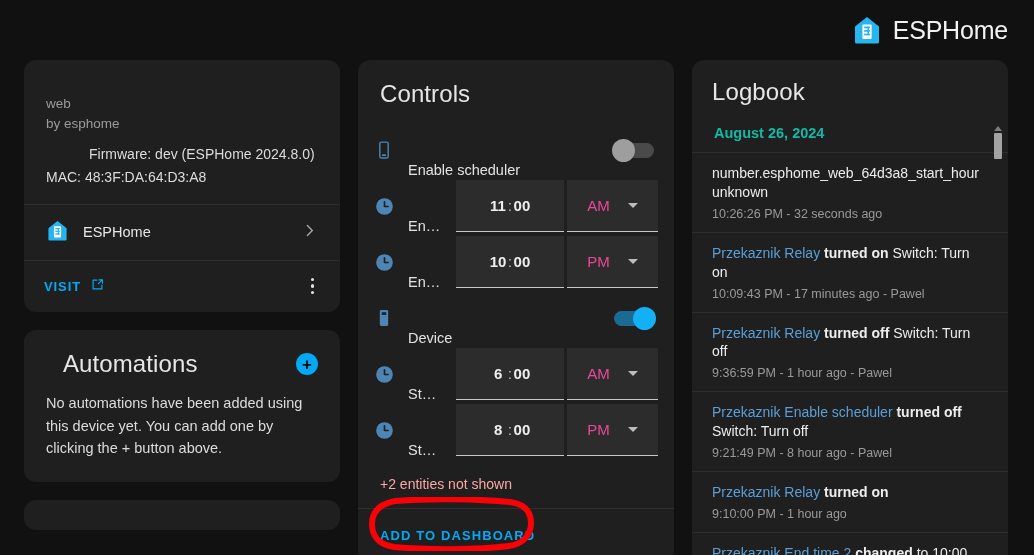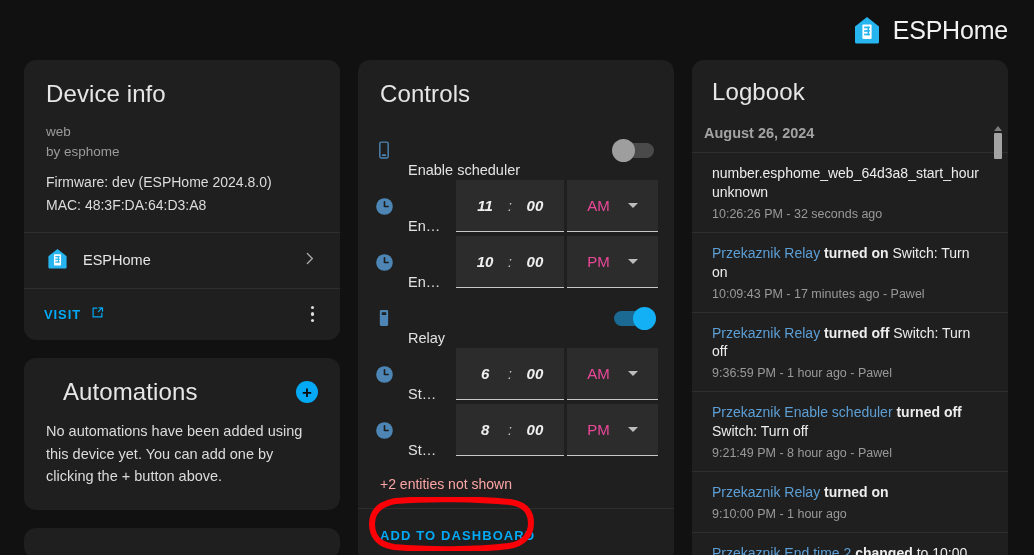--- a/index.html
+++ b/index.html
@@ -65,21 +65,21 @@
     font-size: 13.5px;
     color: #9b9b9b;
     line-height: 1.45;
   }
   .info-line {
     font-size: 14px;
     color: #dcdcdc;
     line-height: 1.6;
   }
   .mt14 { margin-top: 14px; }
-  .mt10 { margin-top: 10px; }
+  .mt10 { margin-top: 10px; margin-left: 43px; }
 
   .integration-row {
     display: flex;
     align-items: center;
     gap: 14px;
     padding: 14px 22px;
     margin-top: 16px;
     border-top: 1px solid #2e2e2e;
     border-bottom: 1px solid #2e2e2e;
     cursor: pointer;
@@ -185,23 +185,21 @@
     margin-left: auto;
   }
   .time-field {
     background: #2c2c2c;
     border-bottom: 1px solid #c9c9c9;
     height: 52px;
     width: 108px;
     display: flex;
     align-items: center;
     justify-content: center;
-    gap: 13px;
     cursor: text;
-    font-style: italic;
   }
   .time-field .num {
     font-size: 15px;
     font-weight: 700;
     color: #efefef;
     min-width: 20px;
     text-align: center;
   }
   .time-field .colon { font-size: 14px; color: #c6c6c6; }
   .ampm-field {
@@ -242,22 +240,22 @@
     cursor: pointer;
     display: inline-block;
   }
 
   
   .logbook-card { width: 316px; position: relative; }
   .logbook-title { padding: 18px 20px 13px 20px; font-size: 23px; }
   .log-date {
     font-size: 14.5px;
     font-weight: 700;
-    color: #a3a3a3;
-    padding: 6px 20px 11px 12px;
+    color: #14b8a6;
+    padding: 6px 20px 11px 22px;
   }
   .log-list { }
   .log-entry {
     border-top: 1px solid #2e2e2e;
     padding: 11px 26px 11px 20px;
   }
   .log-msg { font-size: 14px; line-height: 1.35; color: #ededed; }
   .log-msg .ent { color: #5c9fd6; }
   .log-msg .act { font-weight: 700; }
   .log-meta {
@@ -320,21 +318,20 @@
     <span class="brand-name">ESPHome</span>
   </div>
 </div>
 
 <div class="columns">
 
   <div class="col">
 
     <div class="card">
       <div class="card-pad">
-        <div class="card-title">Device info</div>
         <div class="dim-line mt14">web</div>
         <div class="dim-line">by esphome</div>
         <div class="info-line mt10">Firmware: dev (ESPHome 2024.8.0)</div>
         <div class="info-line">MAC: 48:3F:DA:64:D3:A8</div>
       </div>
 
       <div class="integration-row">
         <span>
           <svg viewBox="0 0 24 24" width="23" height="23" aria-hidden="true">
             <path d="M12 2 L21.5 9.6 V21.2 A1.3 1.3 0 0 1 20.2 22.5 H3.8 A1.3 1.3 0 0 1 2.5 21.2 V9.6 Z" fill="#27b5ef"></path>
@@ -443,21 +440,21 @@
         </span>
       </div>
 
       <div class="ctrl-row">
         <span class="ctrl-icon">
           <svg viewBox="0 0 24 24" width="20" height="20" aria-hidden="true">
             <rect x="7" y="2.5" width="10" height="19" rx="1.6" fill="#4d86b4"></rect>
             <rect x="9.3" y="5" width="5.4" height="3.4" rx="0.7" fill="#1f1f1f"></rect>
           </svg>
         </span>
-        <span class="ctrl-label">Relay</span>
+        <span class="ctrl-label">Device</span>
         <span class="switch on">
           <span class="knob"></span>
         </span>
       </div>
 
       <div class="ctrl-row">
         <span class="ctrl-icon">
           <svg viewBox="0 0 24 24" width="21" height="21" aria-hidden="true">
             <circle cx="12" cy="12" r="9.5" fill="#4d86b4"></circle>
             <path d="M12 6.6 V12 H16.2" fill="none" stroke="#1f1f1f" stroke-width="1.9" stroke-linecap="round" stroke-linejoin="round"></path>

